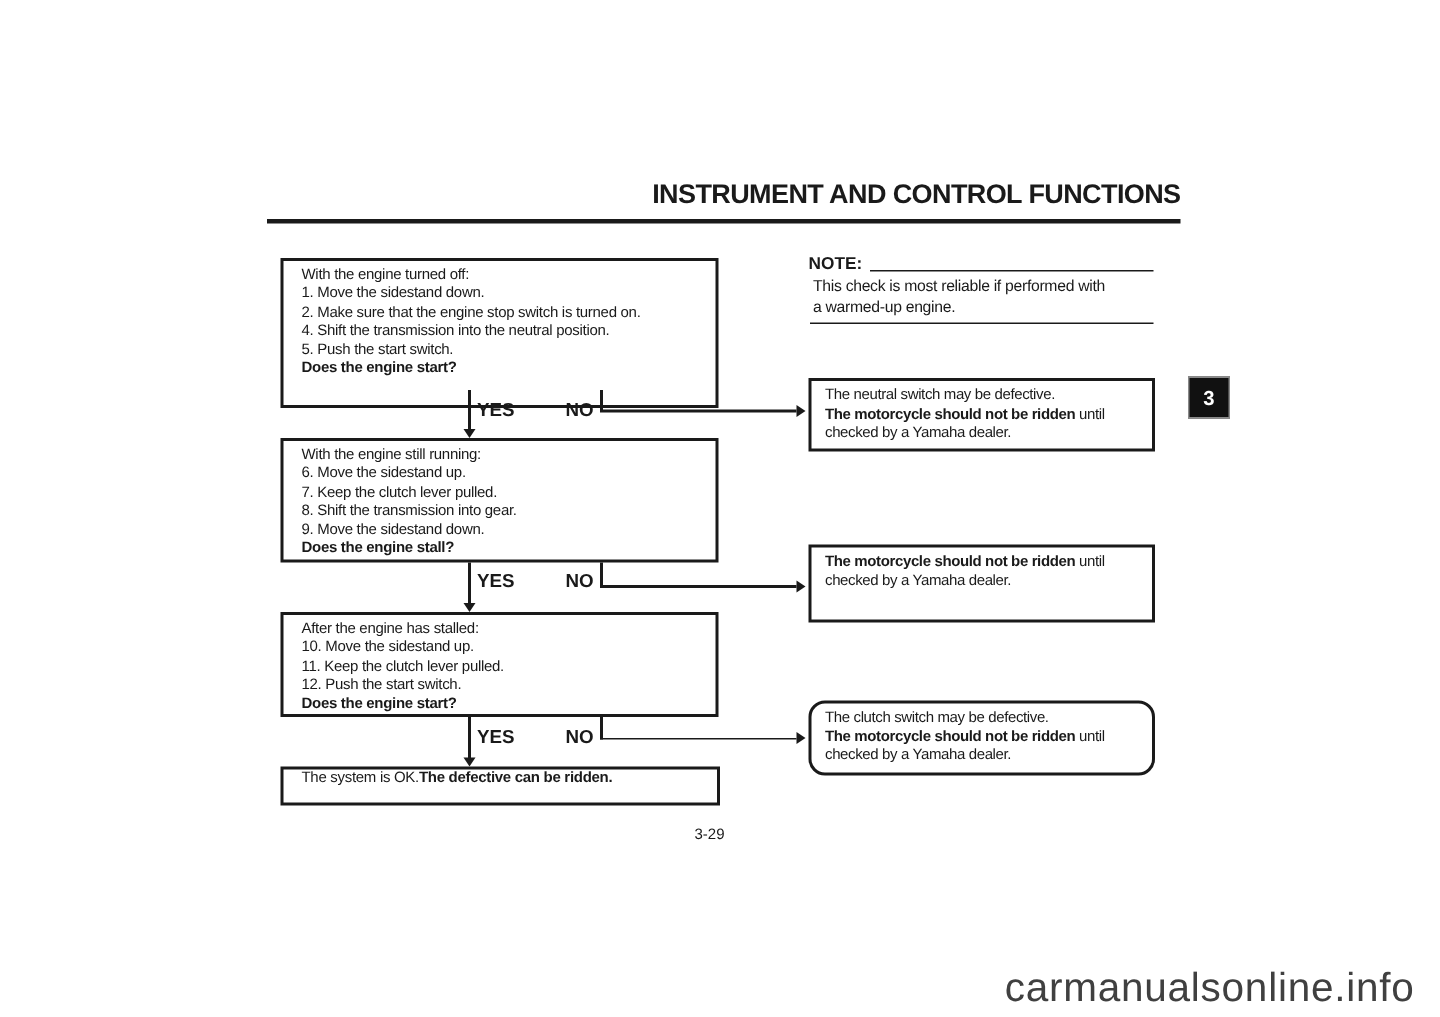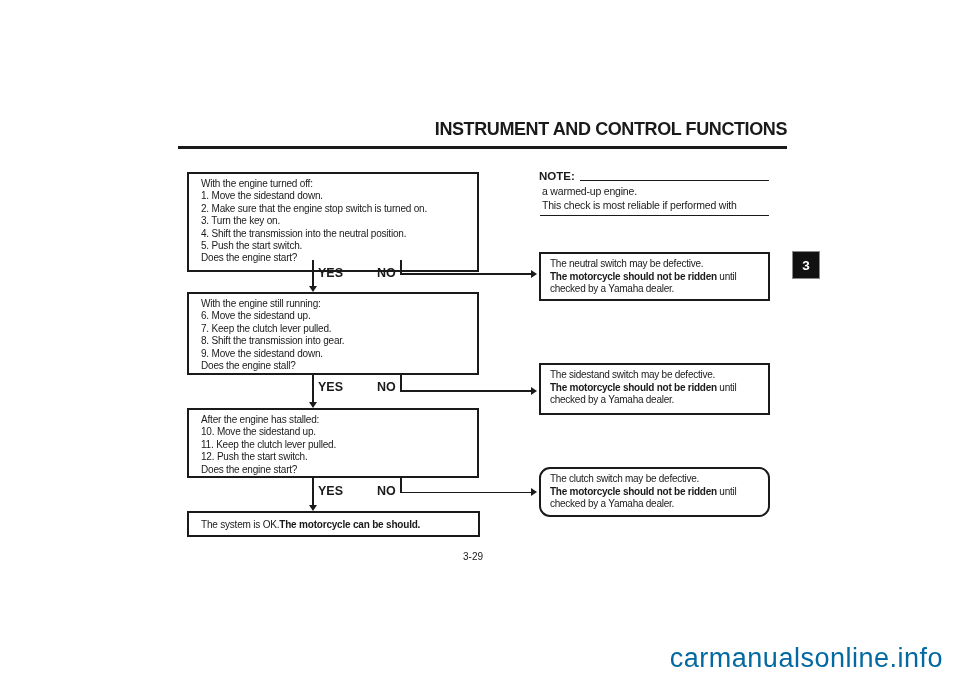--- a/index.html
+++ b/index.html
@@ -20,29 +20,29 @@
     border-top:2px solid #1a1a1a; border-bottom:1px solid #1a1a1a;
   }
 
   
   .box { border:2px solid #1a1a1a; background:#fff; }
   .step-box {
     left:187px; width:292px; padding:4px 4px 0 12px;
     font-size:10px; line-height:12.4px; letter-spacing:-0.2px;
   }
   .step-box div { white-space:nowrap; }
-  .q { font-weight:normal; }
+  .q { font-weight:bold; }
   .result-box {
     left:539px; width:231px; padding:4px 4px 3px 9px;
     font-size:10px; line-height:12.7px; letter-spacing:-0.25px;
   }
   .result-box div { white-space:nowrap; }
   .ok-box {
     left:187px; top:511px; width:293px; height:26px;
-    display:flex; align-items:center; padding-left:12px;
+    display:flex; align-items:flex-start; padding-left:12px;
     font-size:10px; letter-spacing:-0.2px; white-space:nowrap;
   }
 
   
   .vline { width:1.5px; background:#1a1a1a; }
   .hline { height:1.5px; background:#1a1a1a; }
   .arrow-down { width:0; height:0; border-left:4px solid transparent;
     border-right:4px solid transparent; border-top:6px solid #1a1a1a; }
   .arrow-right { width:0; height:0; border-top:4px solid transparent;
     border-bottom:4px solid transparent; border-left:6px solid #1a1a1a; }
@@ -56,36 +56,35 @@
   .note-body div { white-space:nowrap; }
   .note-rule2 { left:540px; top:215px; width:229px; height:1px; background:#1a1a1a; }
 
   
   .chapter-tab {
     left:792px; top:251px; width:28px; height:28px; background:#111111;
     border:1px solid #8a8a8a; color:#ffffff; font-size:13.5px; font-weight:bold;
     display:flex; align-items:center; justify-content:center;
   }
   .page-number { left:187px; top:551px; width:572px; text-align:center; font-size:10px; }
-  .watermark { right:17px; top:643px; font-size:27px; color:#0369a1;
+  .watermark { right:17px; top:643px; font-size:27px; color:#404040;
     letter-spacing:0.5px; white-space:nowrap; }
 </style>
 </head>
 <body>
 
 <div id="page">
 
   <div class="abs title">INSTRUMENT AND CONTROL FUNCTIONS</div>
   <div class="abs title-rule"></div>
 
   <div class="abs box step-box" style="top:172px; height:100px;">
     <div>With the engine turned off:</div>
     <div>1. Move the sidestand down.</div>
     <div>2. Make sure that the engine stop switch is turned on.</div>
-    <div>3. Turn the key on.</div>
     <div>4. Shift the transmission into the neutral position.</div>
     <div>5. Push the start switch.</div>
     <div class="q">Does the engine start?</div>
   </div>
 
   <div class="abs box step-box" style="top:292px; height:83px;">
     <div>With the engine still running:</div>
     <div>6. Move the sidestand up.</div>
     <div>7. Keep the clutch lever pulled.</div>
     <div>8. Shift the transmission into gear.</div>
@@ -96,21 +95,21 @@
   <div class="abs box step-box" style="top:408px; height:70px;">
     <div>After the engine has stalled:</div>
     <div>10. Move the sidestand up.</div>
     <div>11. Keep the clutch lever pulled.</div>
     <div>12. Push the start switch.</div>
     <div class="q">Does the engine start?</div>
   </div>
 
   <div class="abs box ok-box">
     <span>The system is OK. </span>
-      <b>The motorcycle can be should.</b>
+      <b>The defective can be ridden.</b>
   </div>
 
   <div class="abs vline" style="left:312px; top:260px; height:27px;"></div>
   <div class="abs arrow-down" style="left:309px; top:286px;"></div>
 
   <div class="abs vline" style="left:312px; top:375px; height:28px;"></div>
   <div class="abs arrow-down" style="left:309px; top:402px;"></div>
 
   <div class="abs vline" style="left:312px; top:478px; height:28px;"></div>
   <div class="abs arrow-down" style="left:309px; top:505px;"></div>
@@ -130,33 +129,32 @@
   <div class="abs yesno" style="left:318px; top:266px;">YES</div>
   <div class="abs yesno" style="left:377px; top:266px;">NO</div>
   <div class="abs yesno" style="left:318px; top:380px;">YES</div>
   <div class="abs yesno" style="left:377px; top:380px;">NO</div>
   <div class="abs yesno" style="left:318px; top:484px;">YES</div>
   <div class="abs yesno" style="left:377px; top:484px;">NO</div>
 
   <div class="abs note-label">NOTE:</div>
   <div class="abs note-rule1"></div>
   <div class="abs note-body">
+    <div>This check is most reliable if performed with</div>
     <div>a warmed-up engine.</div>
-    <div>This check is most reliable if performed with</div>
   </div>
   <div class="abs note-rule2"></div>
 
   <div class="abs box result-box" style="top:252px; height:49px;">
     <div>The neutral switch may be defective.</div>
     <div><b>The motorcycle should not be ridden</b><span> until</span></div>
     <div>checked by a Yamaha dealer.</div>
   </div>
 
   <div class="abs box result-box" style="top:363px; height:52px;">
-    <div>The sidestand switch may be defective.</div>
     <div><b>The motorcycle should not be ridden</b><span> until</span></div>
     <div>checked by a Yamaha dealer.</div>
   </div>
 
   <div class="abs box result-box" style="top:467px; height:50px;border-radius:11px;">
     <div>The clutch switch may be defective.</div>
     <div><b>The motorcycle should not be ridden</b><span> until</span></div>
     <div>checked by a Yamaha dealer.</div>
   </div>
 

